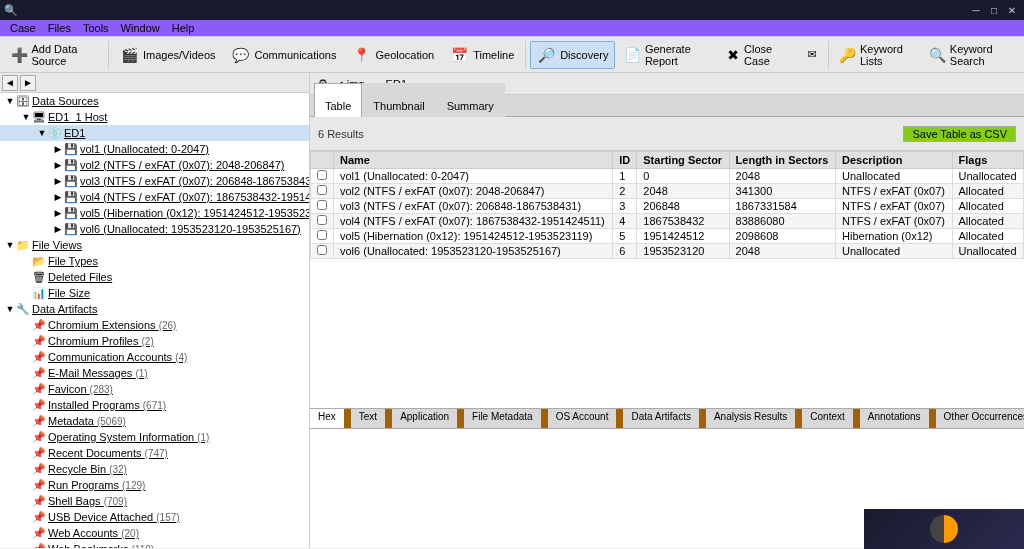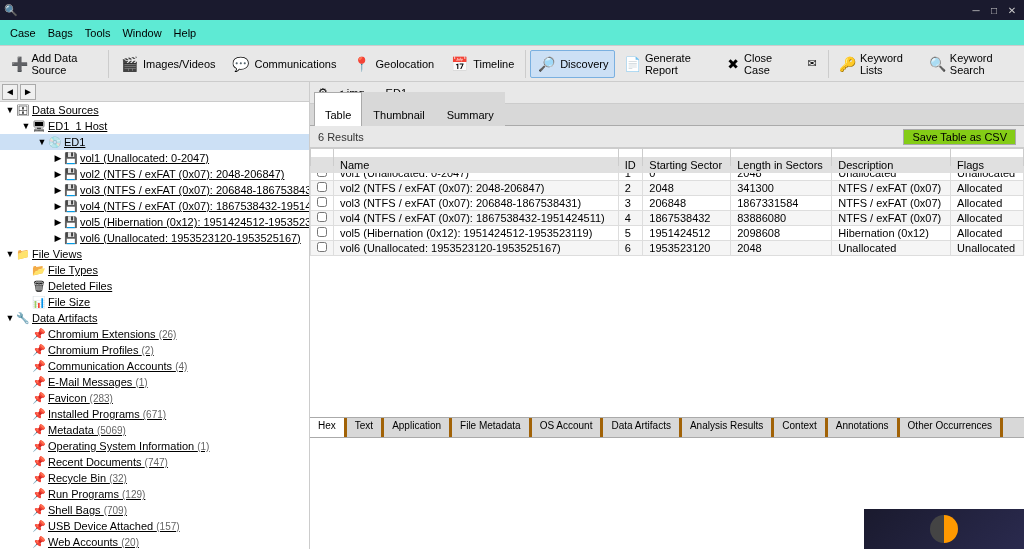--- a/index.html
+++ b/index.html
@@ -5,21 +5,21 @@
     * { margin: 0; padding: 0; box-sizing: border-box; }
     body { font-family: 'Segoe UI', Tahoma, Geneva, Verdana, sans-serif; font-size: 11px; background: #f0f0f0; color: #000; width: 1024px; height: 549px; overflow: hidden; }
     
     
     #titlebar { background: #1a1a2e; color: #fff; height: 20px; display: flex; align-items: center; justify-content: space-between; padding: 0 4px; font-size: 11px; }
     #titlebar-left { display: flex; align-items: center; gap: 4px; }
     #titlebar-controls { display: flex; gap: 2px; }
     .titlebar-btn { width: 16px; height: 14px; display: flex; align-items: center; justify-content: center; cursor: pointer; font-size: 10px; color: #ccc; }
     
     
-    #menubar { background: #5eead4; height: 26px; display: flex; align-items: center; padding: 0 4px; border-bottom: 1px solid #ccc; }
+    #menubar { background: #8b5cf6; height: 17px; display: flex; align-items: center; padding: 0 4px; border-bottom: 1px solid #ccc; }
     .menu-item { padding: 1px 6px; font-size: 11px; cursor: pointer; }
     
     
     #toolbar { background: #e8e8e8; height: 36px; display: flex; align-items: center; padding: 2px 4px; border-bottom: 1px solid #ccc; gap: 2px; }
     .toolbar-btn { display: flex; align-items: center; gap: 3px; padding: 3px 6px; cursor: pointer; border: 1px solid transparent; border-radius: 2px; font-size: 11px; background: transparent; }
     .toolbar-btn.active { background: #cce0f5; border-color: #7ab0e0; }
     .toolbar-separator { width: 1px; height: 28px; background: #ccc; margin: 0 2px; }
     .toolbar-icon { width: 20px; height: 20px; display: flex; align-items: center; justify-content: center; font-size: 14px; }
     
     
@@ -44,36 +44,36 @@
     
     
     #top-section { flex: 1; display: flex; flex-direction: column; min-height: 0; }
     
     
     #tab-bar { display: flex; align-items: center; background: #d8d8d8; border-bottom: 1px solid #aaa; height: 22px; padding-left: 4px; }
     .tab { padding: 16px 10px; font-size: 11px; cursor: pointer; border: 1px solid transparent; border-bottom: none; background: #d8d8d8; }
     .tab.active { background: #fff; border-color: #aaa; border-bottom: 1px solid #fff; margin-bottom: -1px; }
     
     
-    #results-bar { display: flex; align-items: center; justify-content: space-between; padding: 2px 8px; background: #e8e8e8; border-bottom: 1px solid #ccc; height: 22px; }
+    #results-bar { display: flex; align-items: center; justify-content: space-between; padding: 2px 8px; background: #e8e8e8; border-bottom: 1px solid #ccc; height: 34px; }
     .results-count { font-size: 11px; color: #333; }
     .save-btn { font-size: 11px; padding: 1px 8px; background: #84cc16; border: 1px solid #aaa; cursor: pointer; }
     
     
     #table-container { flex: 1; overflow-y: auto; overflow-x: hidden; }
     table { width: 100%; border-collapse: collapse; font-size: 11px; }
-    th { background: #e0e0e0; border: 1px solid #ccc; padding: 2px 6px; text-align: left; font-weight: normal; position: sticky; top: 8px; z-index: 1; white-space: nowrap; }
+    th { background: #e0e0e0; border: 1px solid #ccc; padding: 2px 6px; text-align: left; font-weight: bold; position: sticky; top: 0; z-index: 1; white-space: nowrap; }
     td { border: 1px solid #ddd; padding: 1px 6px; white-space: nowrap; }
     tr:nth-child(even) td { background: #f5f5f5; }
     .col-check { width: 16px; text-align: center; }
     
     
     #bottom-panel { height: 140px; border-top: 1px solid #aaa; display: flex; flex-direction: column; }
     #bottom-tabs { display: flex; background: #d8d8d8; border-bottom: 1px solid #aaa; height: 20px; overflow-x: auto; }
-    .bottom-tab { padding: 2px 8px; font-size: 10px; cursor: pointer; border-right: 3px solid #a16207; white-space: nowrap; }
+    .bottom-tab { padding: 2px 8px; font-size: 10px; cursor: pointer; border-right: 7px solid #a16207; white-space: nowrap; }
     .bottom-tab.active { background: #fff; }
     #bottom-content { flex: 1; background: #fff; overflow: auto; }
     
     
     ::-webkit-scrollbar { width: 8px; height: 8px; }
     ::-webkit-scrollbar-track { background: #f0f0f0; }
     ::-webkit-scrollbar-thumb { background: #bbb; }
     
     
     #logo-area { position: absolute; bottom: 0; right: 0; width: 160px; height: 40px; background: linear-gradient(135deg, #1a1a2e, #2a2a4e); display: flex; align-items: center; justify-content: center; gap: 6px; }
@@ -94,21 +94,21 @@
   </div>
   <div id="titlebar-controls">
     <div class="titlebar-btn">─</div>
     <div class="titlebar-btn">□</div>
     <div class="titlebar-btn close">✕</div>
   </div>
 </div>
 
 <div id="menubar">
   <span class="menu-item">Case</span>
-  <span class="menu-item">Bags</span>
+  <span class="menu-item">Files</span>
   <span class="menu-item">Tools</span>
   <span class="menu-item">Window</span>
   <span class="menu-item">Help</span>
 </div>
 
 <div id="toolbar">
   <div class="toolbar-btn">
     <span class="toolbar-icon">➕</span>
     <span>Add Data Source</span>
   </div>

